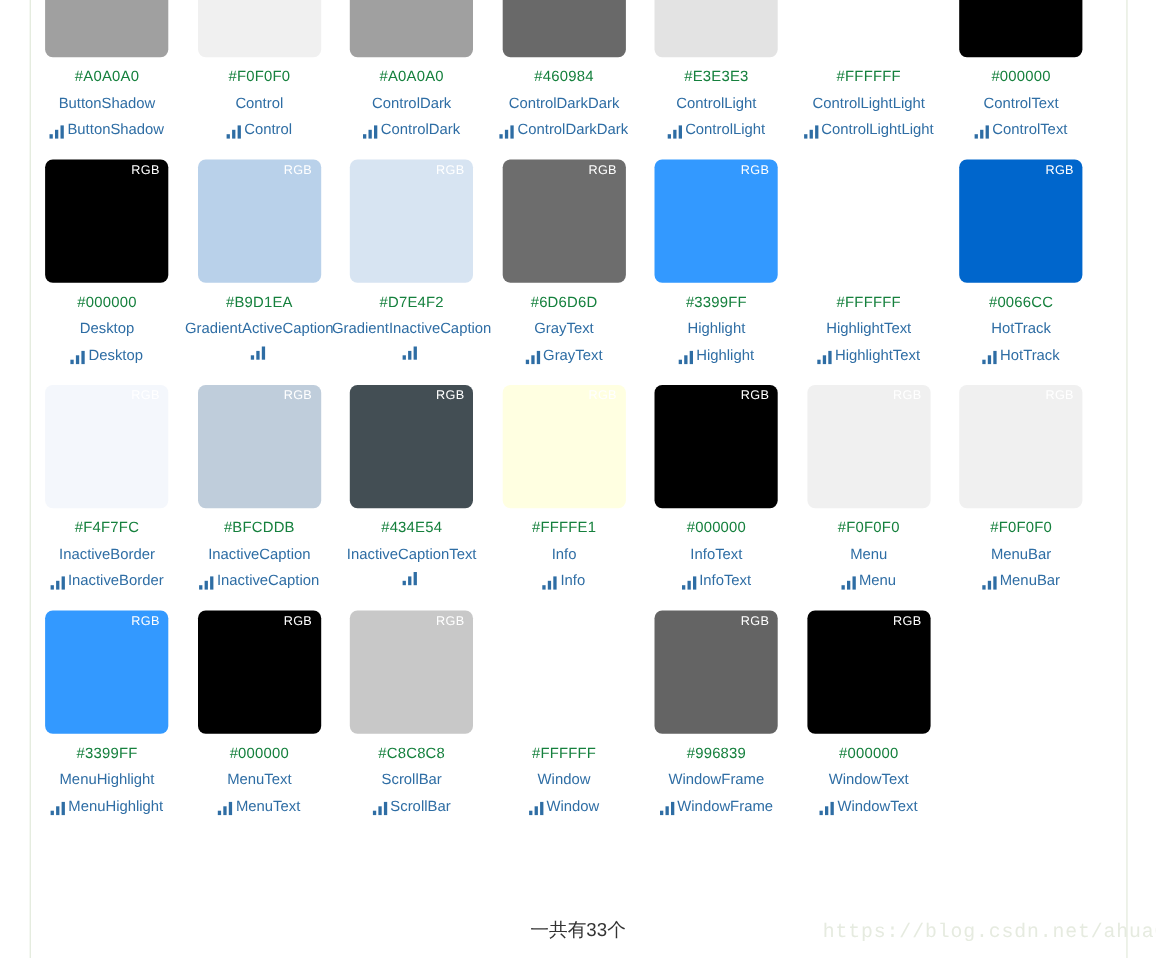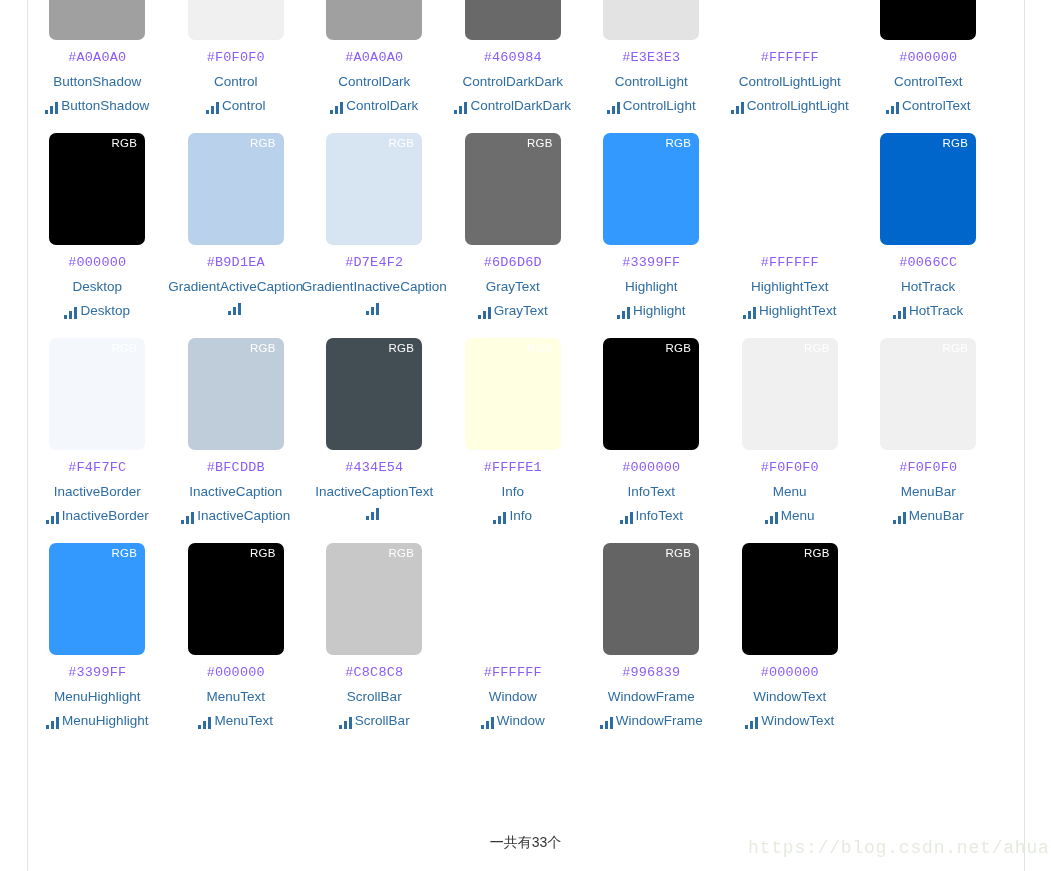--- a/index.html
+++ b/index.html
@@ -46,47 +46,47 @@
     flex: 0 0 138.5px;
     display: flex;
     flex-direction: column;
     align-items: center;
     position: relative;
   }
   .cell.empty { visibility: hidden; }
 
   
   .swatch {
-    width: 96px;
+    width: 112px;
     height: 112px;
     border-radius: 7px;
     position: relative;
     flex: 0 0 112px;
-    margin-top: 0;
+    margin-top: 12px;
   }
   .swatch .rgb-badge {
     position: absolute;
     top: 5px;
     right: 8px;
     font-size: 11.5px;
     line-height: 1;
     font-family: "Liberation Sans", sans-serif;
     letter-spacing: 0.3px;
     color: #ffffff;
   }
 
   
   .hex {
     margin-top: 10px;
     font-size: 13.5px;
     line-height: 16px;
-    color: #8b5cf6;
+    color: #15803d;
     letter-spacing: 0.2px;
     white-space: nowrap;
-    font-family: Liberation Mono, monospace;
+    font-family: Liberation Sans, sans-serif;
   }
   .name {
     margin-top: 8px;
     font-size: 13.5px;
     line-height: 16px;
     color: #2e6da4;
     white-space: nowrap;
     font-family: "Liberation Sans", sans-serif;
   }
   .name-row {
@@ -122,21 +122,21 @@
   .bar-icon i:nth-child(2) { left: 5px; height: 8px;  }
   .bar-icon i:nth-child(3) { left: 10px; height: 12px; }
 
   
   #total-count {
     position: absolute;
     left: 0;
     top: 834px;
     width: 1051px;
     text-align: center;
-    font-size: 14px;
+    font-size: 17px;
     color: #333333;
     font-family: "Liberation Sans", sans-serif;
   }
   #watermark {
     position: absolute;
     left: 748px;
     top: 838px;
     font-size: 18px;
     letter-spacing: 0.8px;
     color: #e6ebe0;

